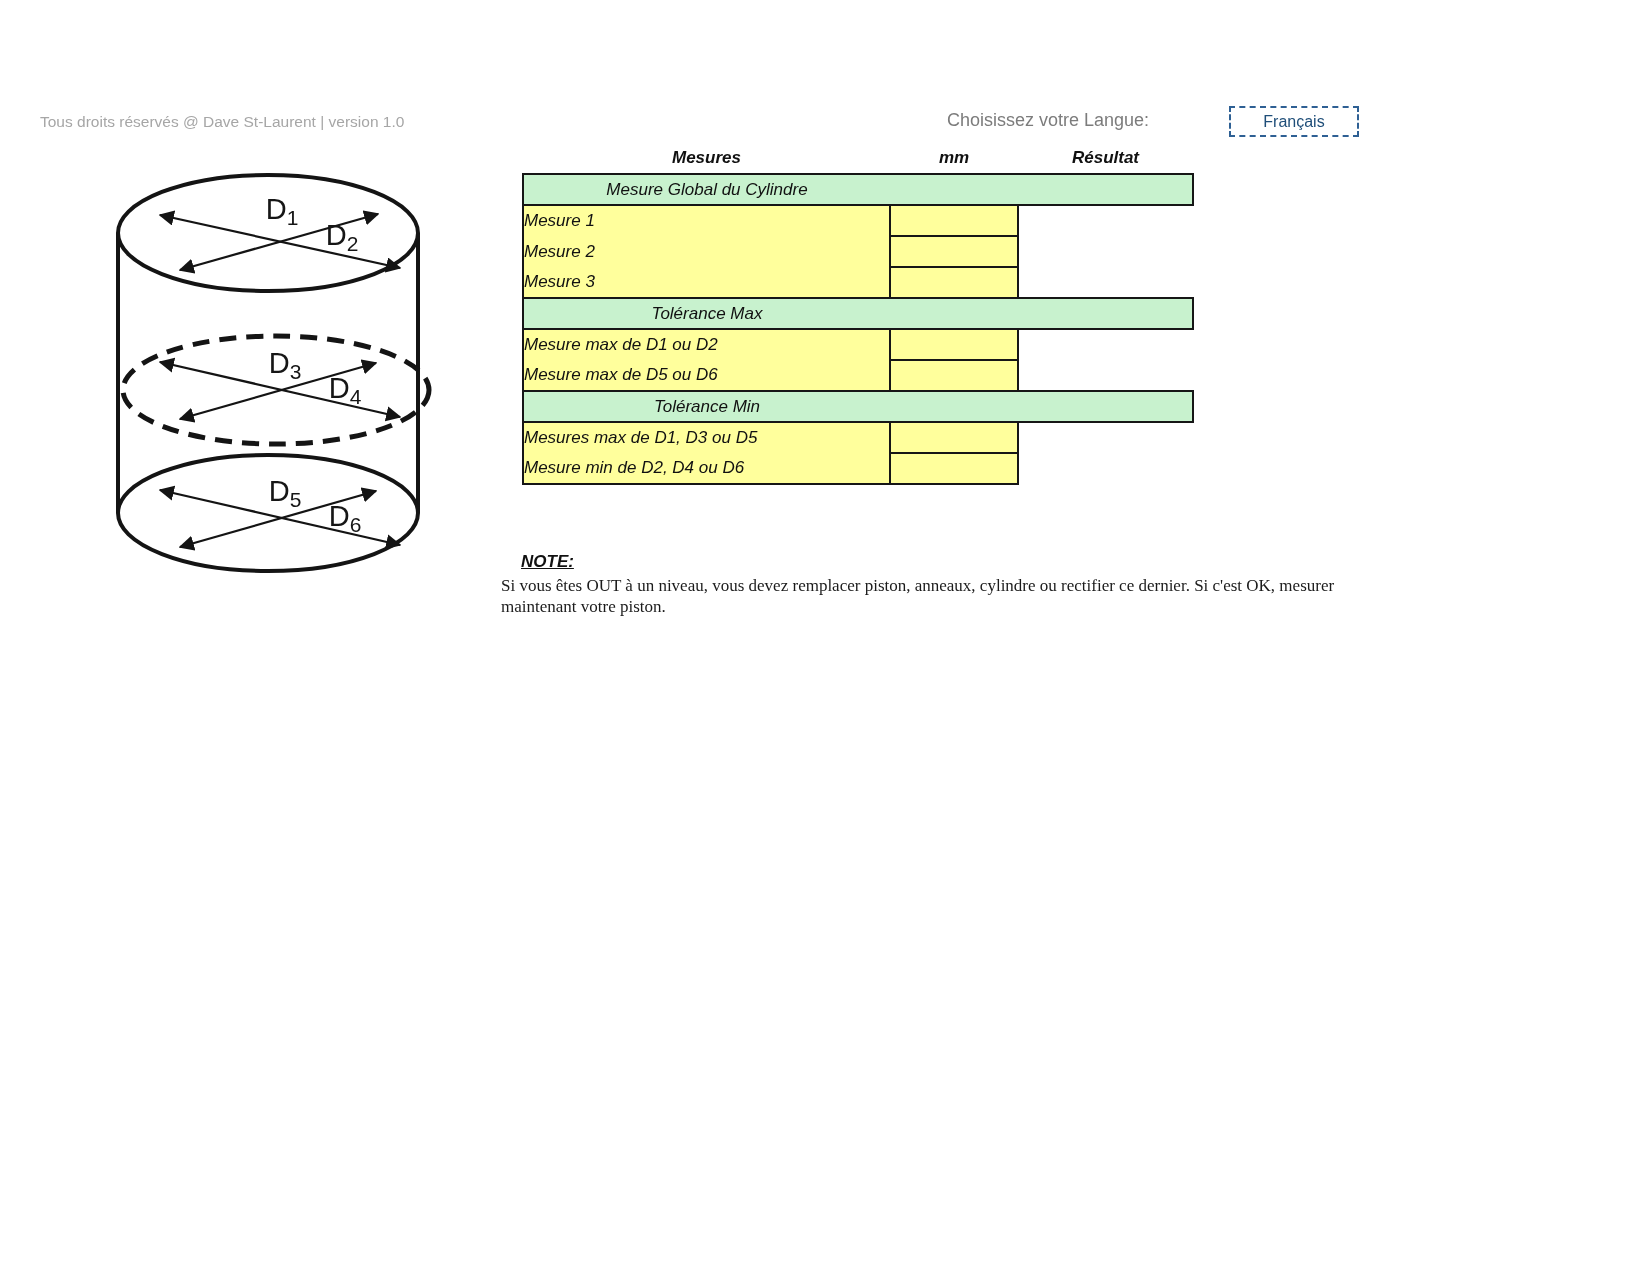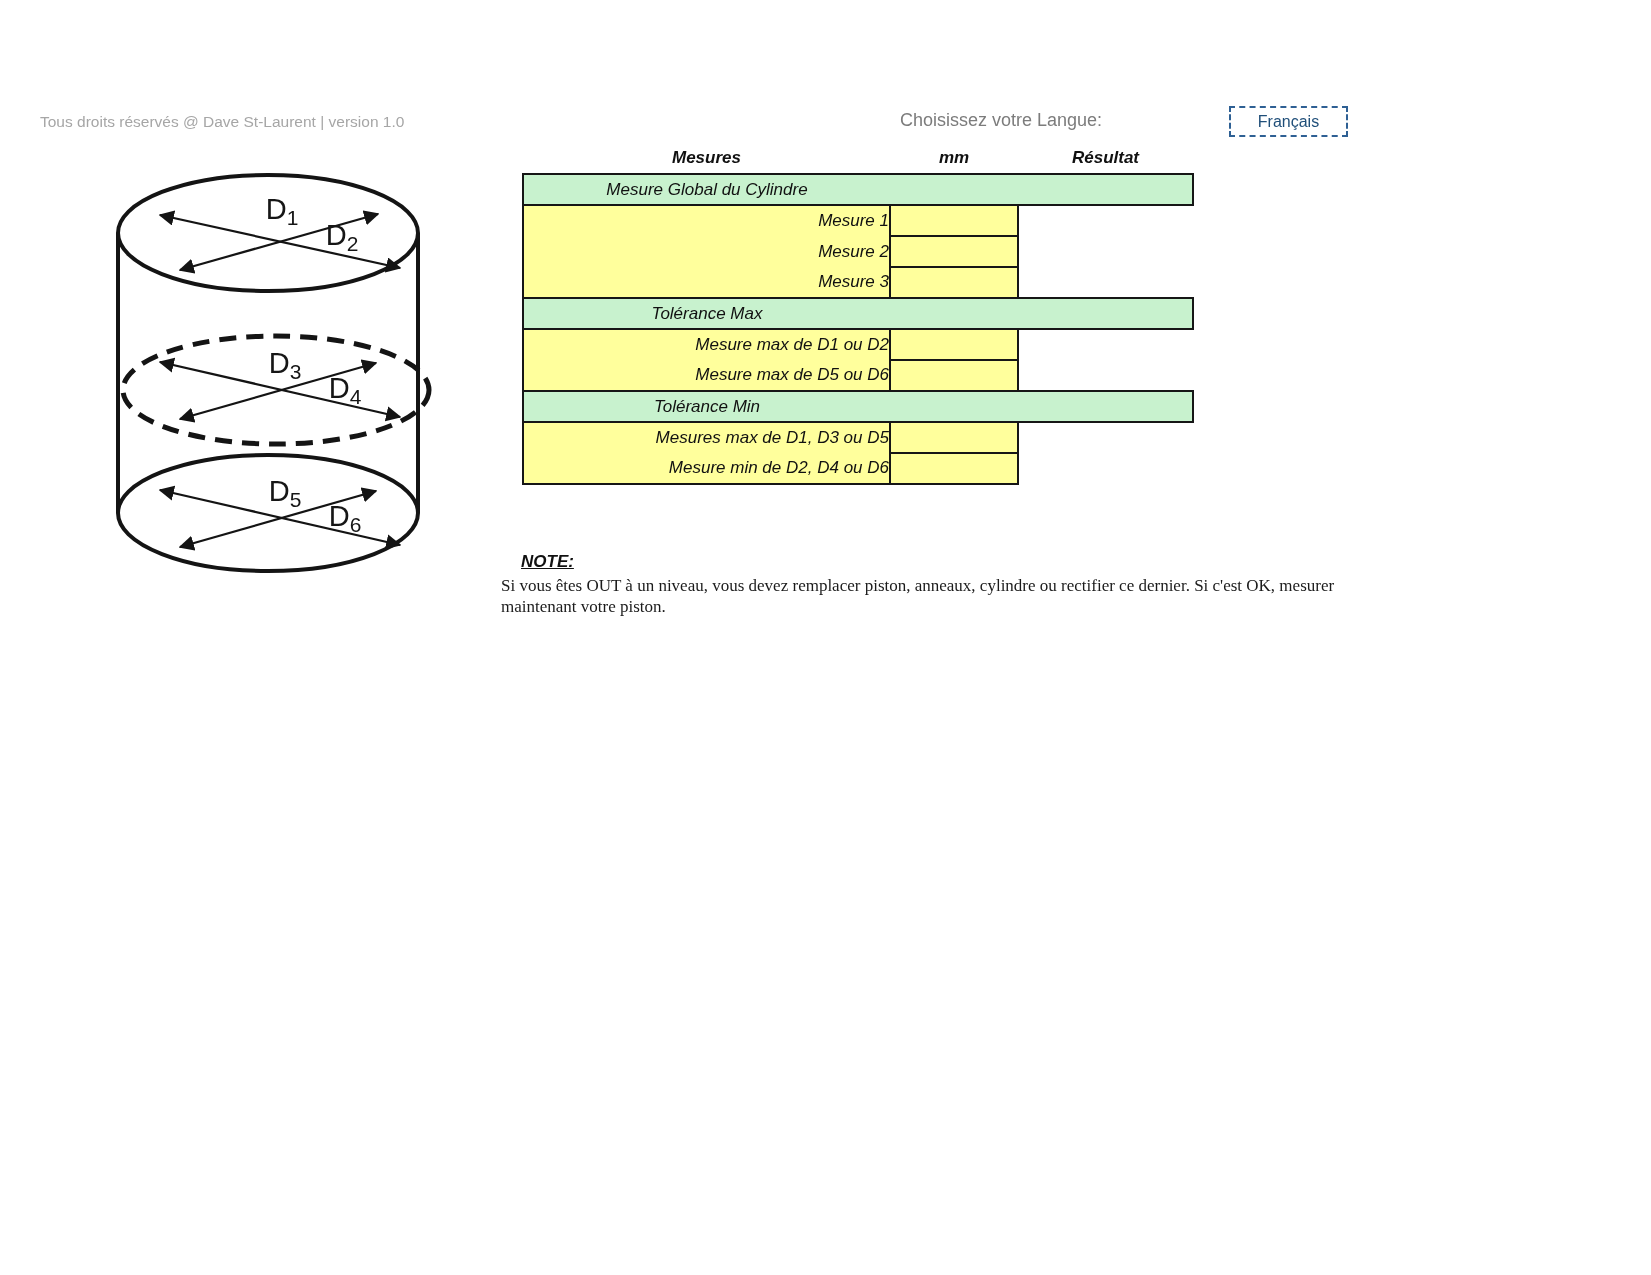--- a/index.html
+++ b/index.html
@@ -8,37 +8,37 @@
   }
   *{box-sizing:border-box;}
   html,body{margin:0;padding:0;}
   body{
     width:1651px;height:1275px;position:relative;background:#ffffff;overflow:hidden;
     font-family:"Liberation Sans","DejaVu Sans",sans-serif;color:var(--ink);
   }
 
   .copyright{position:absolute;left:40px;top:113px;font-size:15.5px;color:var(--gray1);white-space:nowrap;}
 
-  .lang-label{position:absolute;left:900px;top:110px;width:296px;text-align:left;font-size:18px;color:var(--gray2);white-space:nowrap;}
+  .lang-label{position:absolute;left:900px;top:110px;width:296px;text-align:center;font-size:18px;color:var(--gray2);white-space:nowrap;}
   .lang-btn{
-    position:absolute;left:1229px;top:106px;width:119px;height:31px;
+    position:absolute;left:1229px;top:106px;width:130px;height:31px;
     border:2px dashed var(--blueborder);color:var(--blue);font-size:16px;
     display:flex;align-items:center;justify-content:center;background:#fff;cursor:pointer;
   }
 
   
   table.meas{
     position:absolute;left:522px;top:143px;border-collapse:collapse;table-layout:fixed;
     font-size:17px;color:#111;
   }
   table.meas td{padding:0;height:31px;vertical-align:middle;overflow:hidden;font-style:italic;}
   td.hdr{font-weight:bold;text-align:center;border:none;background:transparent;}
   td.g{background:var(--green);border:2px solid var(--border);}
   td.g .gin{width:366px;text-align:center;}
-  td.lbl{background:var(--yellow);border-left:2px solid var(--border);border-right:2px solid var(--border);text-align:right;}
+  td.lbl{background:var(--yellow);border-left:2px solid var(--border);border-right:2px solid var(--border);text-align:left;}
   td.lbl.last{border-bottom:2px solid var(--border);}
   td.mm{background:var(--yellow);border:2px solid var(--border);text-align:center;}
   td.res{border:none;background:transparent;text-align:center;}
 
   
   .diagram{position:absolute;left:100px;top:160px;width:360px;height:430px;}
   .dlab{font-size:29px;fill:#161616;font-family:"Liberation Sans","DejaVu Sans",sans-serif;}
   .dlab .sub{font-size:21px;}
 
   

